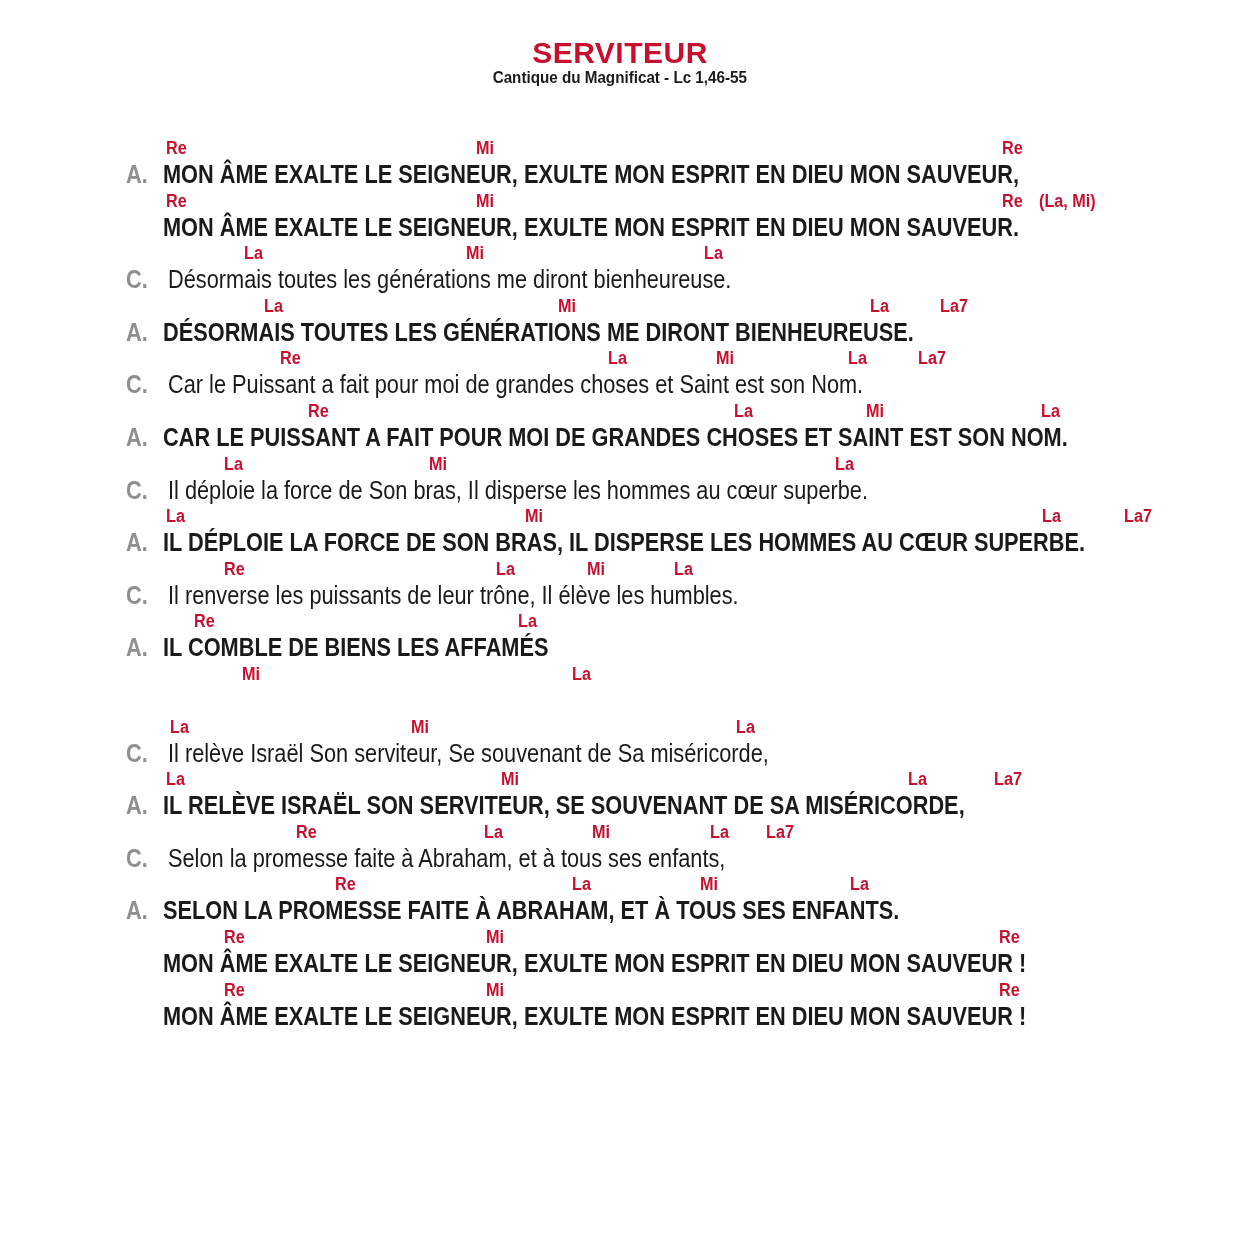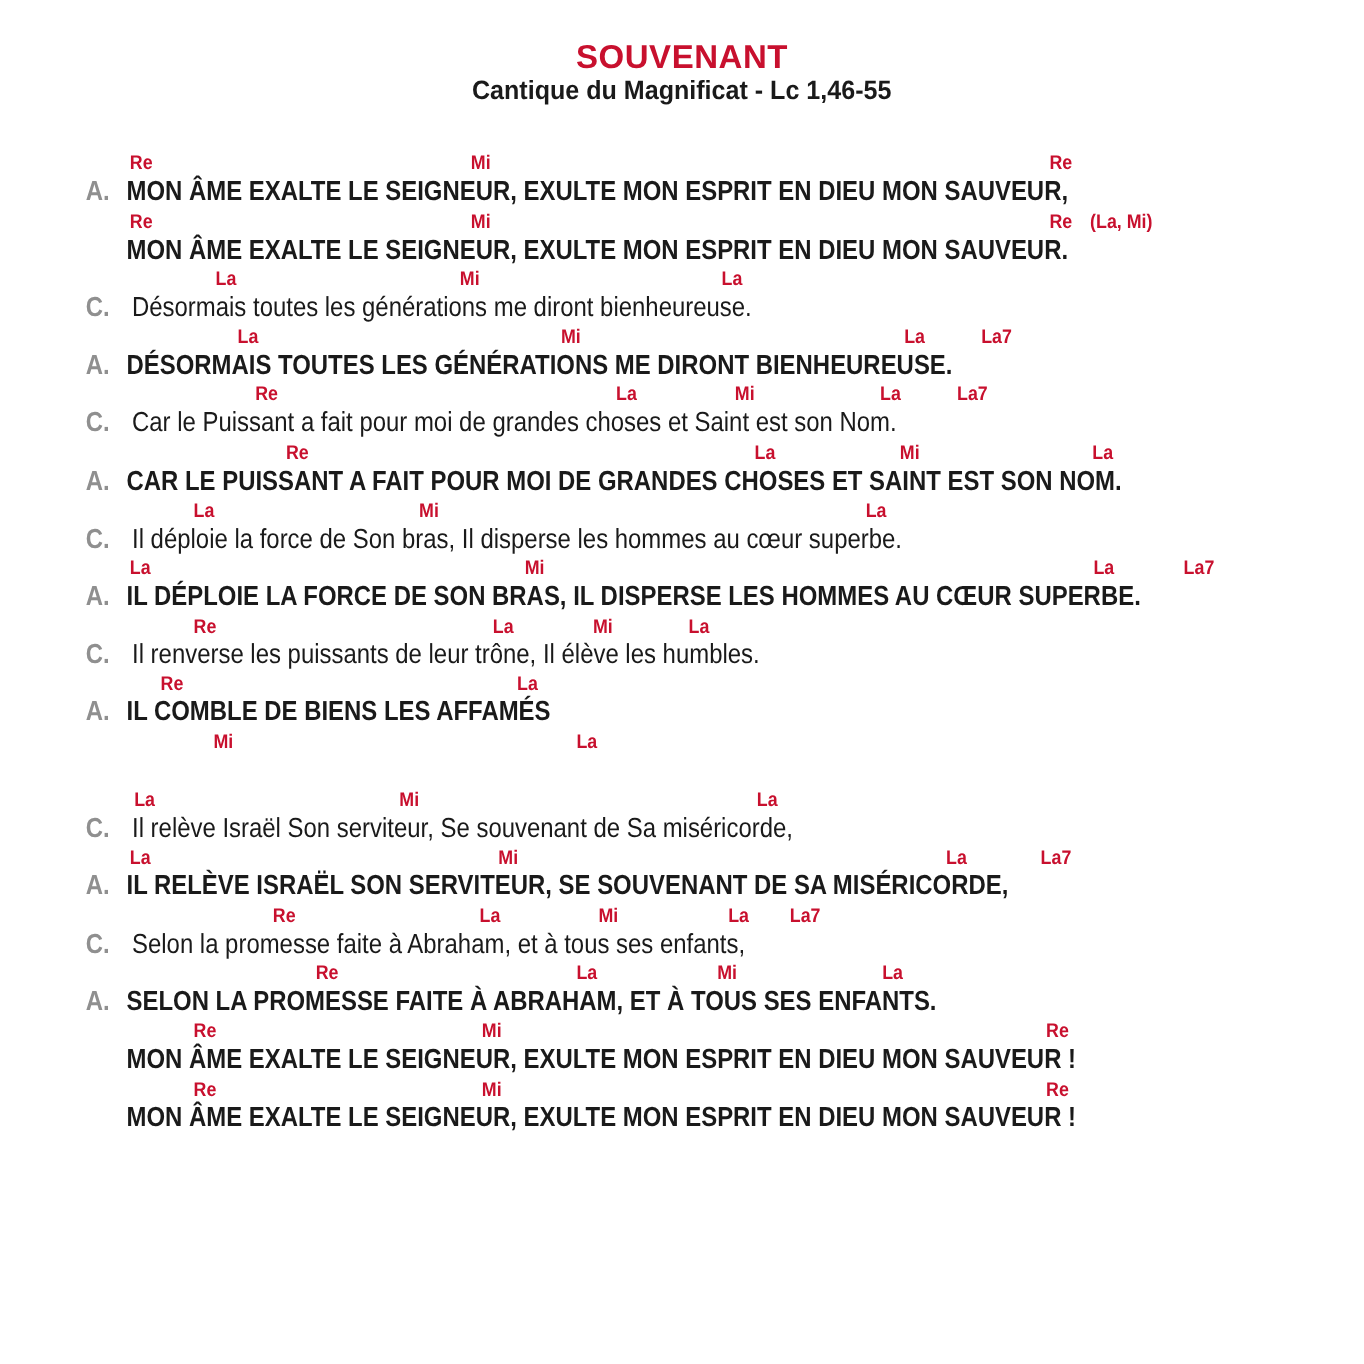--- a/index.html
+++ b/index.html
@@ -17,30 +17,30 @@
     text-align: center;
     font-size: 30px;
     font-weight: bold;
     letter-spacing: 0.5px;
     color: var(--accent, #c8102e);
   }
   .subtitle {
     position: absolute;
     top: 69px; left: 0; width: 100%;
     text-align: center;
-    font-size: 24px;
+    font-size: 16px;
     font-weight: bold;
     color: var(--text, #1a1a1a);
   }
   .subtitle > span { display: inline-block; transform: scaleX(0.95); transform-origin: center; }
   .song {
     position: absolute;
     top: 136px; left: 0; right: 0;
   }
-  .line { position: relative; height: 52.6px; }
+  .line { position: relative; height: 52.6px; margin-left: 48px; }
   .chord-row { position: relative; height: 24px; }
   .chord {
     position: absolute; top: 2px;
     font-size: 18px;
     font-weight: bold;
     color: var(--accent, #c8102e);
     white-space: nowrap;
     transform: scaleX(0.9);
     transform-origin: left center;
   }
@@ -60,21 +60,21 @@
     white-space: nowrap;
     transform: scaleX(0.87);
     transform-origin: left center;
   }
   .lyric.upper { font-weight: bold; }
 </style>
 </head>
 <body>
 
 <div class="page" style="--accent: #c8102e; --label: #8f8f8f; --text: #1a1a1a; --bg: #ffffff;">
-  <div class="title">SOUVENANT</div>
+  <div class="title">SERVITEUR</div>
   <div class="subtitle">
     <span>Cantique du Magnificat - Lc 1,46-55</span>
   </div>
   <div class="song">
       <div class="line">
         <div class="chord-row">
           <span class="chord" style="left: 118px;">Re</span>
           <span class="chord" style="left: 428px;">Mi</span>
           <span class="chord" style="left: 954px;">Re</span>
         </div>

